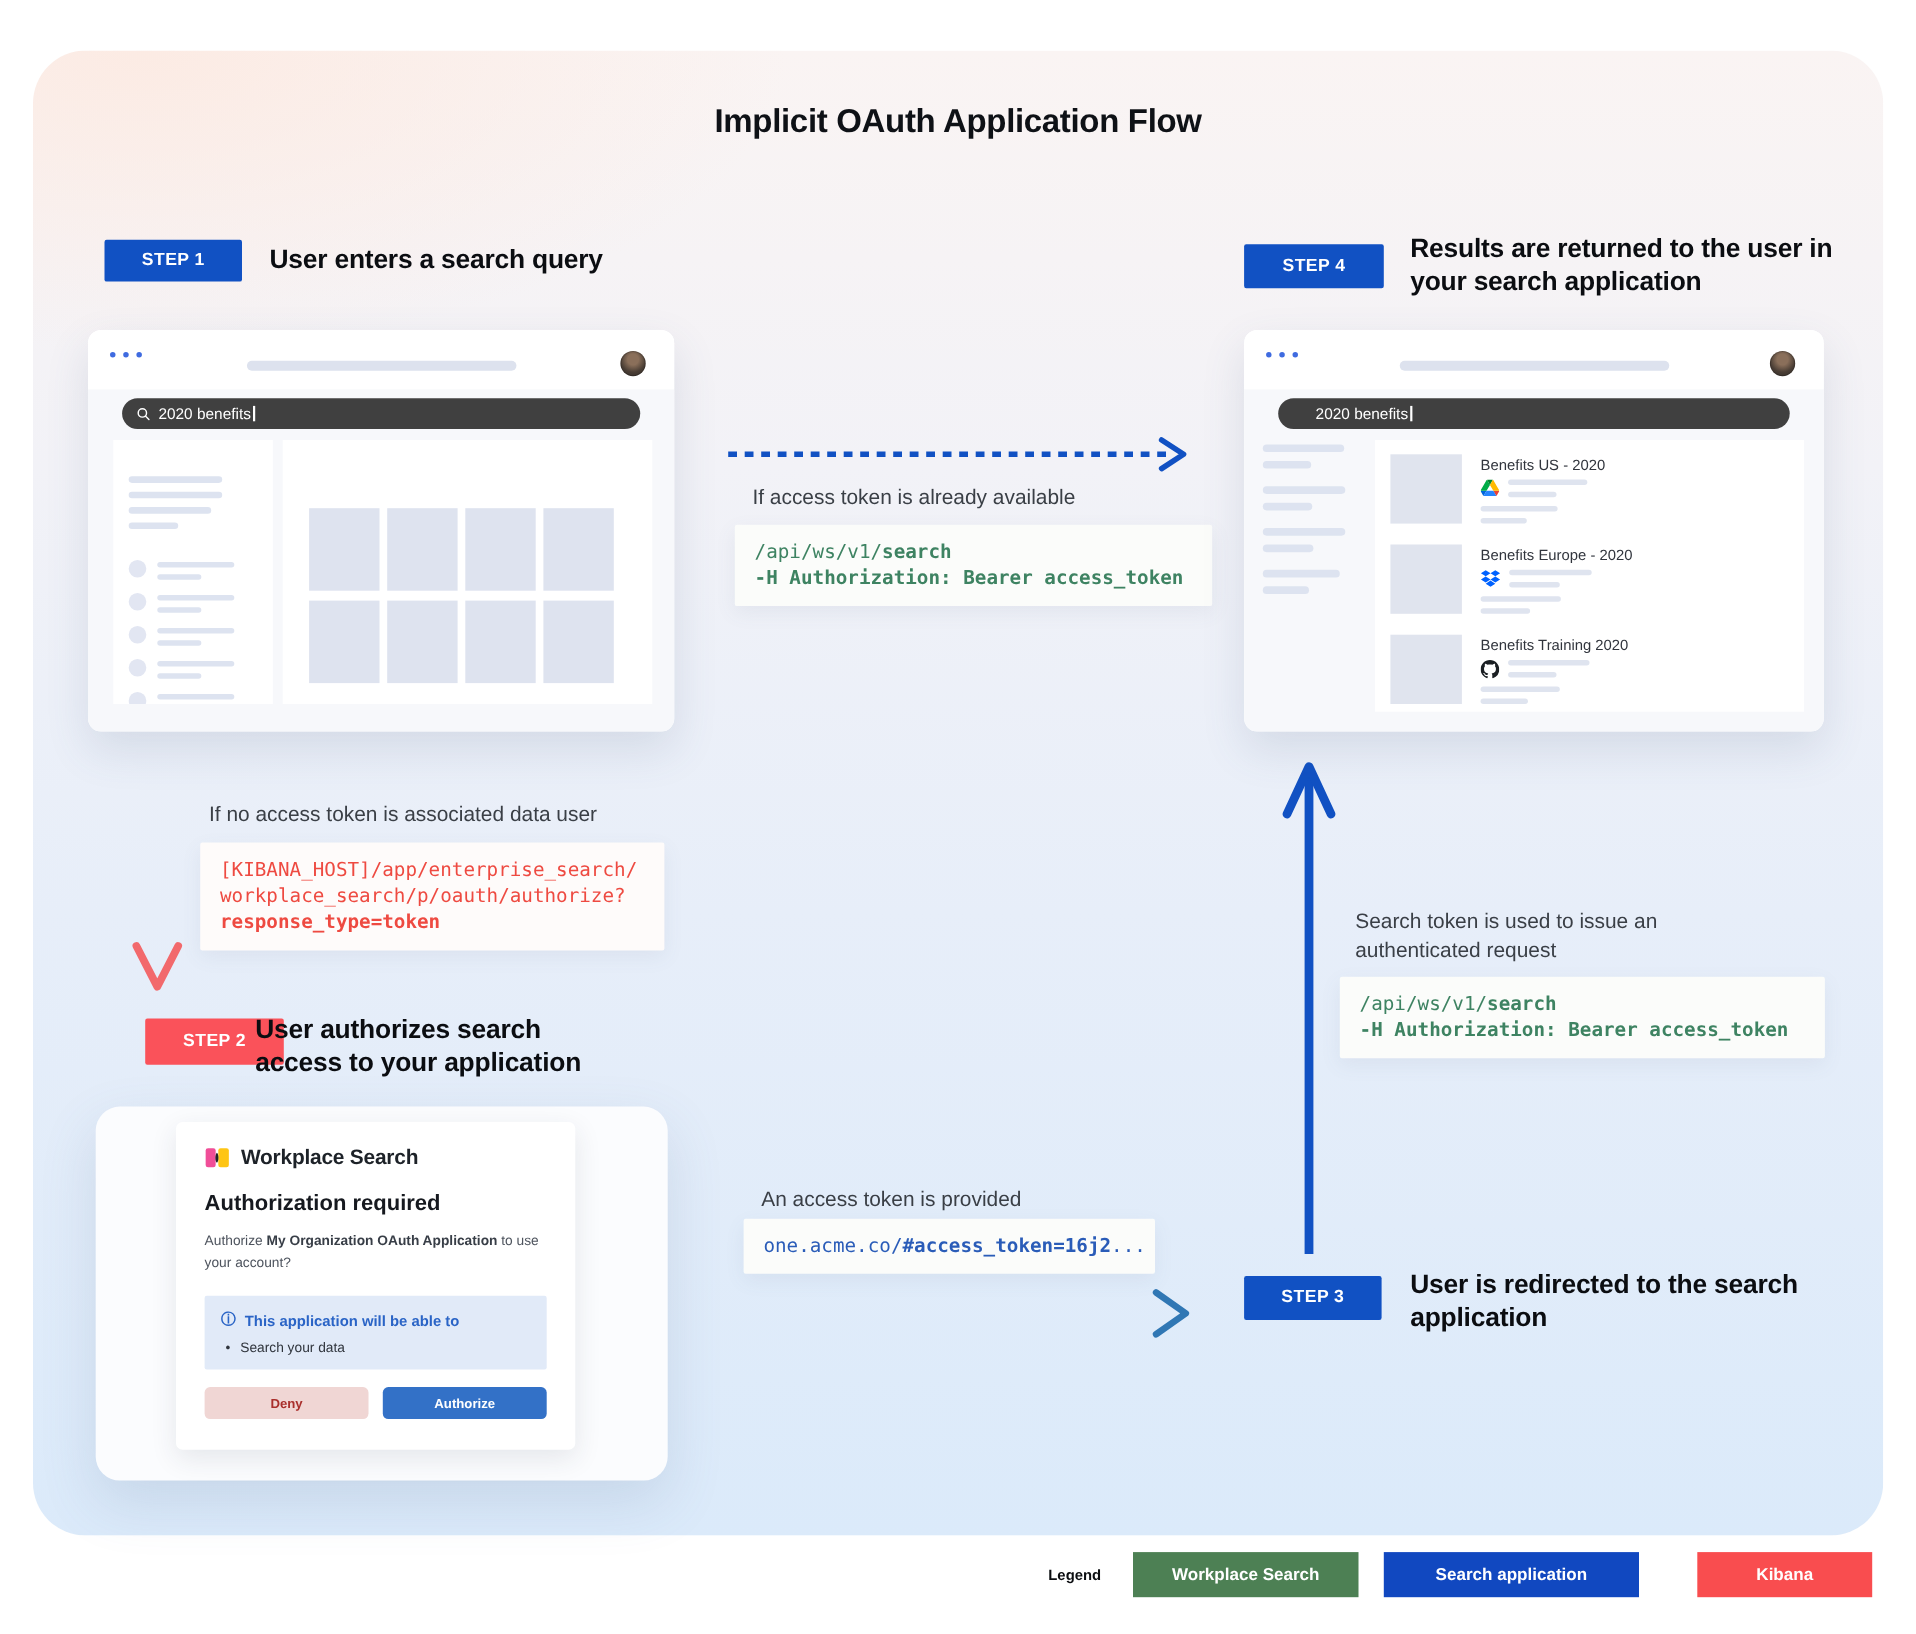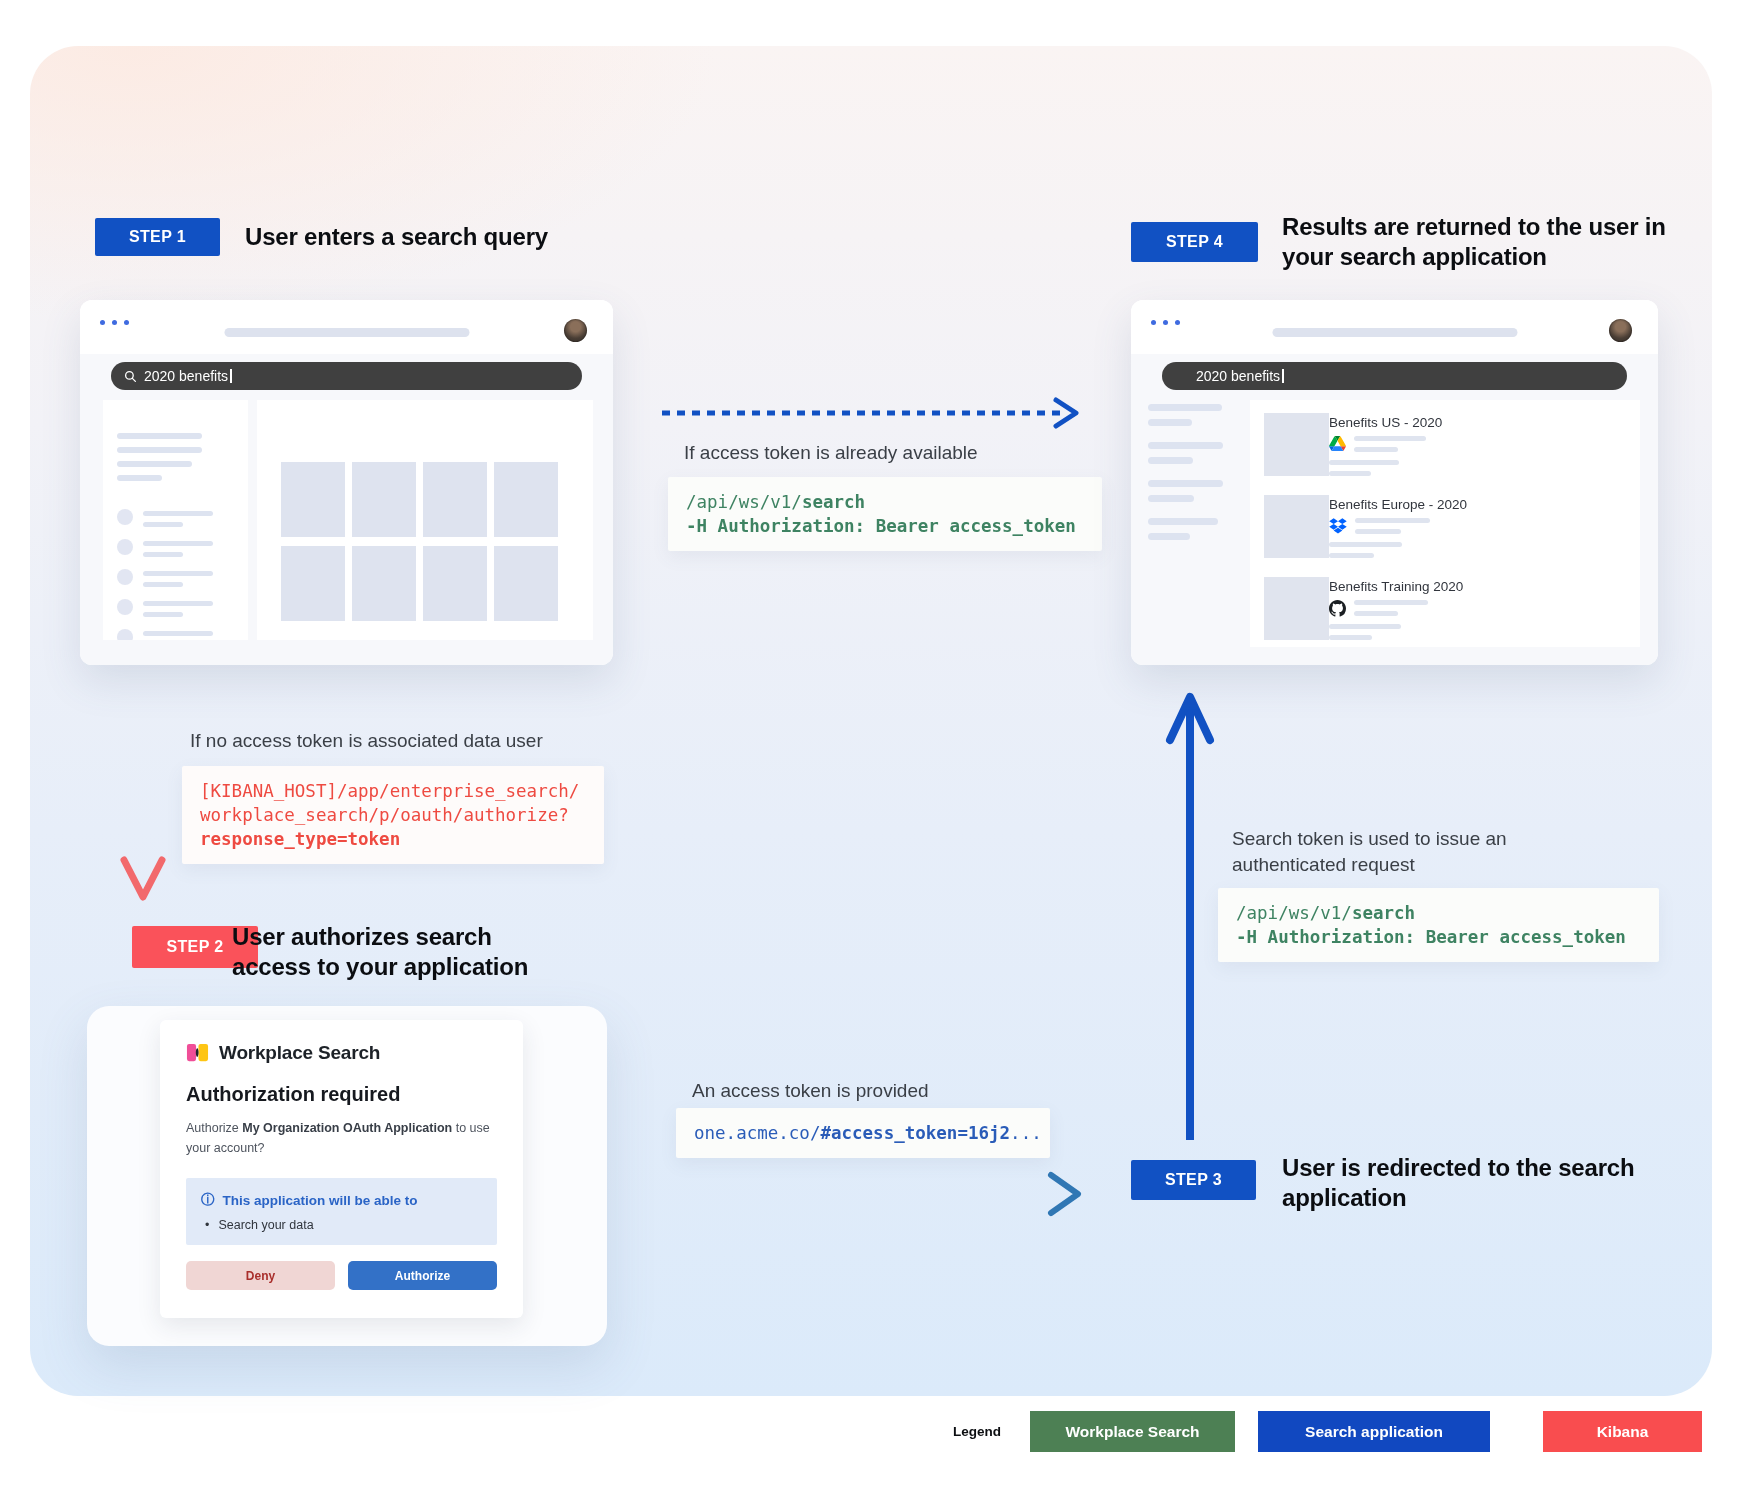--- a/index.html
+++ b/index.html
@@ -42,21 +42,21 @@
   .b1-item .l2{width:40px;height:5px;background:#dde3f0;border-radius:2.5px;margin-top:6px;}
   .b1-right{left:177px;top:46px;width:336px;height:240px;}
   .b1-grid{position:absolute;left:24px;top:62px;display:grid;grid-template-columns:repeat(4,64px);grid-auto-rows:75px;gap:9px 7px;}
   .b1-grid div{background:#dee3ef;}
 
   
   .b2-side{position:absolute;left:17px;top:50px;}
   .b2-group{margin-bottom:16px;}
   .b2-group .sk{height:7px;border-radius:3.5px;margin-bottom:8px;}
   .b2-results{left:119px;top:46px;width:390px;height:247px;overflow:hidden;}
-  .b2-item{display:flex;padding:13px 0 0 14px;height:69px;}
+  .b2-item{display:flex;gap:17px;padding:13px 0 0 14px;height:69px;}
   .b2-thumb{width:65px;height:63px;background:#e0e4ee;flex:none;}
   .b2-col{padding-top:2px;}
   .b2-title{font-size:13.5px;color:#31353d;margin-bottom:6px;}
   .b2-iconrow{display:flex;gap:8px;align-items:flex-start;}
   .b2-lines .sk{height:5px;border-radius:2.5px;background:#dfe4ef;margin-bottom:6px;}
 
   
   .note{position:absolute;font-size:19px;color:#3a3f46;line-height:1.35;}
   .codeblock{position:absolute;background:#fbfcfa;box-shadow:0 6px 18px rgba(90,100,130,.08);border-radius:2px;
     font-family:"DejaVu Sans Mono",monospace;font-size:17.5px;line-height:1.38;padding:13px 18px;}
@@ -90,20 +90,21 @@
   .legend-ws{left:1030px;width:205px;background:#4d8054;}
   .legend-sa{left:1258px;width:232px;background:#1148c0;}
   .legend-kb{left:1543px;width:159px;background:#f94d4f;}
 </style>
 </head>
 <body>
 
 <div class="canvas">
   <div class="stage"></div>
 
+  <div class="page-title">Implicit OAuth Application Flow</div>
 
   <div class="badge blue" style="left:95px;top:218px;width:125px;height:38px;">STEP 1</div>
   <div class="step-heading" style="left:245px;top:222px;width:420px;">User enters a search query</div>
 
   <div class="browser" style="left:80px;top:300px;width:533px;height:365px;">
     <div class="browser-top">
       <div class="dots">
           <div class="dot"></div>
           <div class="dot"></div>
           <div class="dot"></div>

